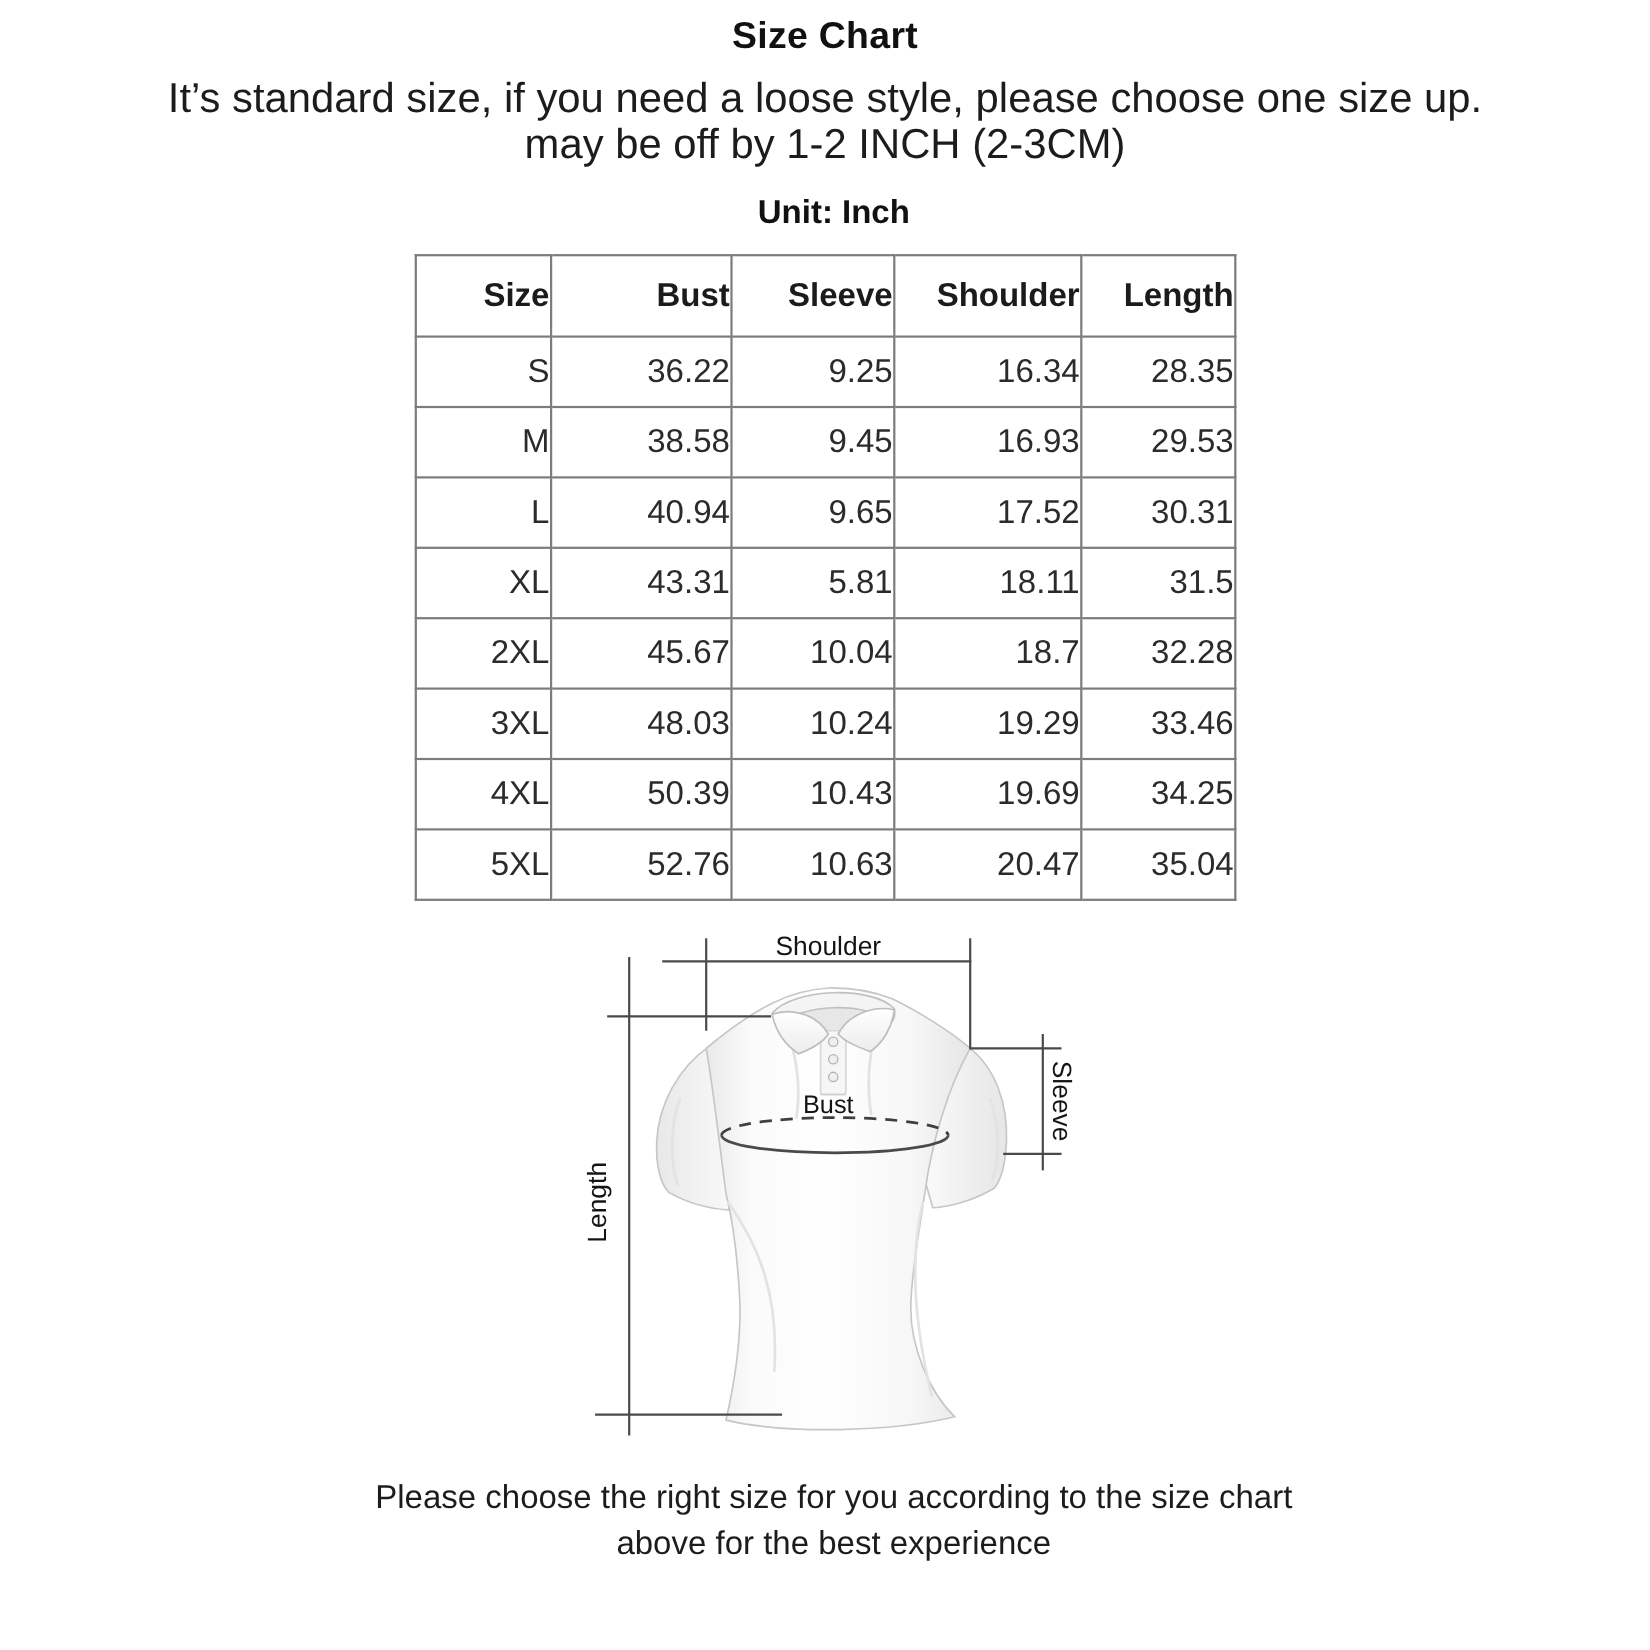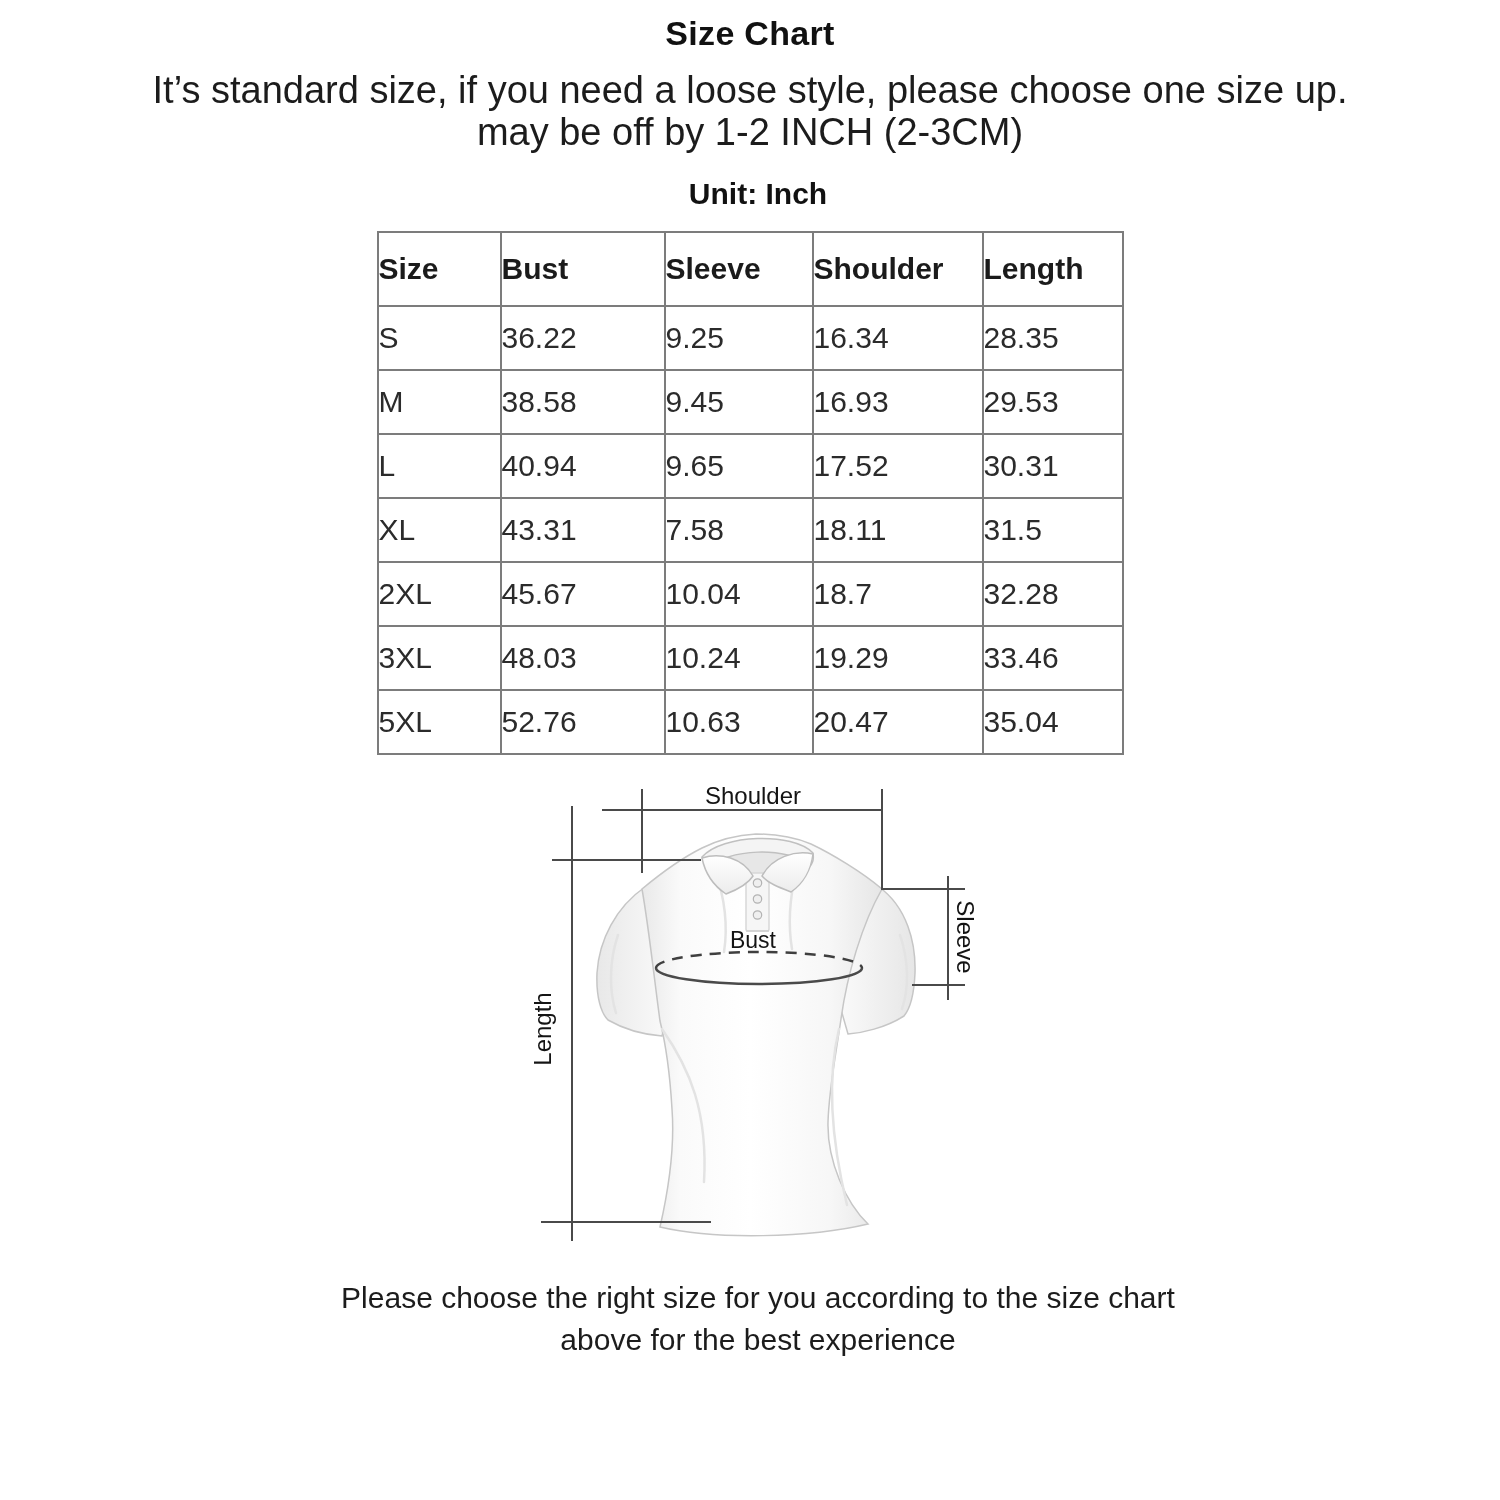--- a/index.html
+++ b/index.html
@@ -38,21 +38,21 @@
     margin: 20px auto 0 auto;
     table-layout: fixed;
   }
   .size-table col.c1 { width: 123px; }
   .size-table col.c2 { width: 164px; }
   .size-table col.c3 { width: 148px; }
   .size-table col.c4 { width: 170px; }
   .size-table col.c5 { width: 140px; }
   .size-table th, .size-table td {
     border: 2px solid #7c7c7c;
-    text-align: left;
+    text-align: right;
     vertical-align: middle;
     font-size: 30px;
     padding: 0;
   }
   .size-table th {
     height: 72px;
     font-weight: 700;
     color: #1b1b1b;
   }
   .size-table td {
@@ -129,37 +129,44 @@
         <tr>
           <td>L</td>
           <td>40.94</td>
           <td>9.65</td>
           <td>17.52</td>
           <td>30.31</td>
         </tr>
         <tr>
           <td>XL</td>
           <td>43.31</td>
-          <td>7.58</td>
+          <td>5.81</td>
           <td>18.11</td>
           <td>31.5</td>
         </tr>
         <tr>
           <td>2XL</td>
           <td>45.67</td>
           <td>10.04</td>
           <td>18.7</td>
           <td>32.28</td>
         </tr>
         <tr>
           <td>3XL</td>
           <td>48.03</td>
           <td>10.24</td>
           <td>19.29</td>
           <td>33.46</td>
+        </tr>
+        <tr>
+          <td>4XL</td>
+          <td>50.39</td>
+          <td>10.43</td>
+          <td>19.69</td>
+          <td>34.25</td>
         </tr>
         <tr>
           <td>5XL</td>
           <td>52.76</td>
           <td>10.63</td>
           <td>20.47</td>
           <td>35.04</td>
         </tr>
       </tbody>
   </table>

